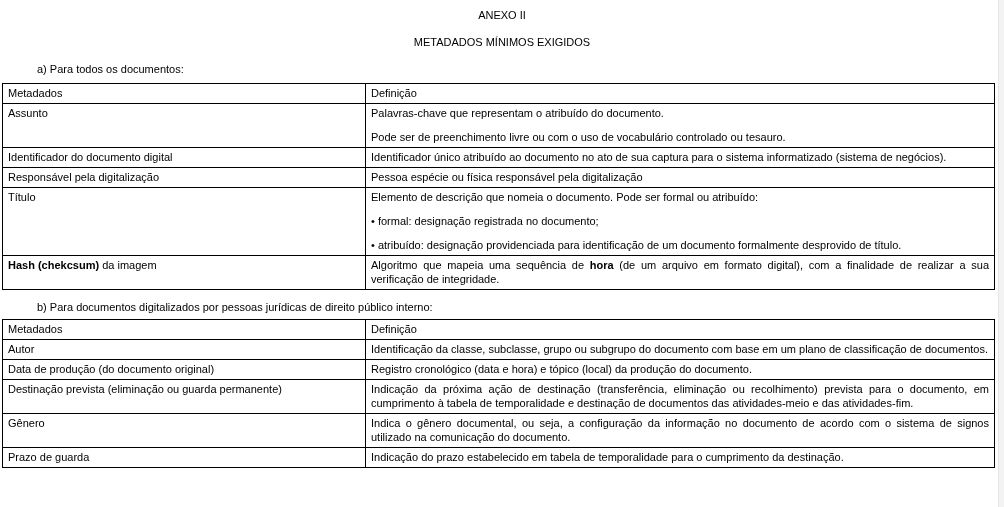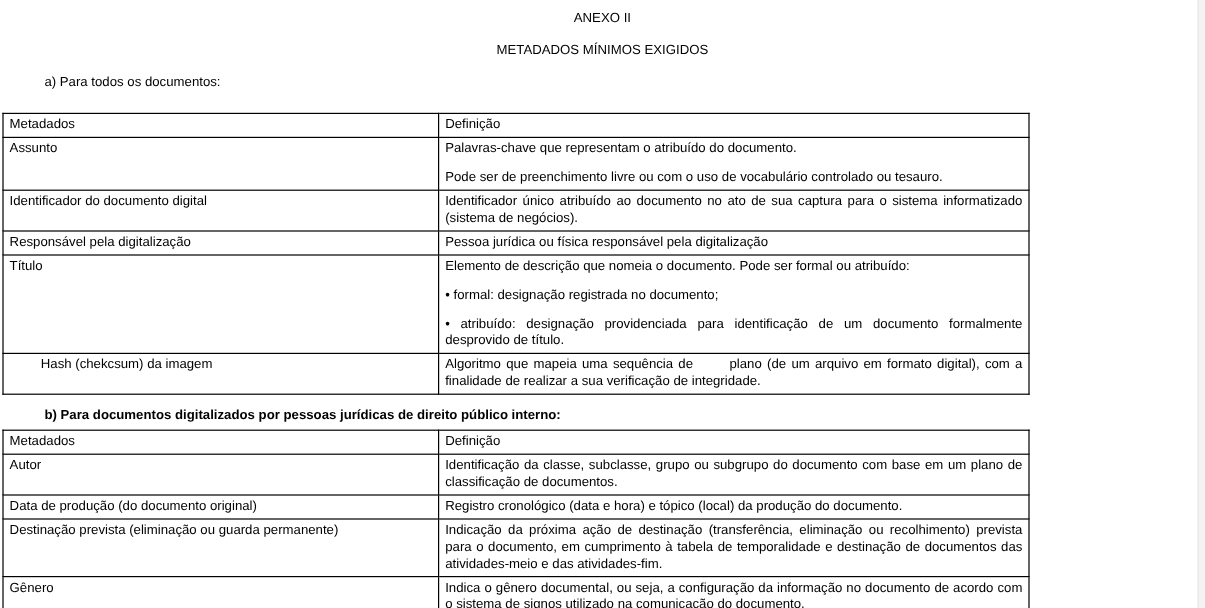--- a/index.html
+++ b/index.html
@@ -18,39 +18,39 @@
     line-height: 14px;
   }
   h1, h2 {
     font-size: 11px;
     font-weight: normal;
     text-align: center;
     margin: 3px;
   }
   h1 { margin-top: 8px; }
   h2 { margin-top: 13px; }
-  .intro  { margin: 13px 0 18px 37px; }
-  .intro-b { margin: 10px 0 5px 37px; font-weight: bold; }
+  .intro  { margin: 13px 0 7px 37px; }
+  .intro-b { margin: 10px 0 5px 37px; }
   table {
     border-collapse: collapse;
     table-layout: fixed;
-    width: 856px;
+    width: 993px;
     margin-left: 2px;
   }
   col.col-meta { width: 363px; }
   td {
     border: 1px solid #000000;
     padding: 2px 5px 3px 5px;
     vertical-align: top;
     overflow: hidden;
   }
   td.def { text-align: justify; }
   td p { margin: 0 0 10px 0; }
   td p:last-child { margin-bottom: 0; }
-  .b { font-weight: normal; margin-left: 26px; }
+  .b { font-weight: bold; }
   .scrollbar {
     position: absolute;
     top: 0;
     right: 0;
     width: 5px;
     height: 507px;
     background: #f3f3f3;
     border-left: 1px solid #e6e6e6;
   }
 </style>
@@ -78,33 +78,33 @@
         <p>Palavras-chave que representam o atribuído do documento.</p>
         <p>Pode ser de preenchimento livre ou com o uso de vocabulário controlado ou tesauro.</p>
       </td>
     </tr>
     <tr>
       <td>Identificador do documento digital</td>
       <td class="def">Identificador único atribuído ao documento no ato de sua captura para o sistema informatizado (sistema de negócios).</td>
     </tr>
     <tr>
       <td>Responsável pela digitalização</td>
-      <td class="def">Pessoa jurídica ou física responsável pela digitalização</td>
+      <td class="def">Pessoa espécie ou física responsável pela digitalização</td>
     </tr>
     <tr>
       <td>Título</td>
       <td class="def">
         <p>Elemento de descrição que nomeia o documento. Pode ser formal ou atribuído:</p>
         <p>• formal: designação registrada no documento;</p>
         <p>• atribuído: designação providenciada para identificação de um documento formalmente desprovido de título.</p>
       </td>
     </tr>
     <tr>
       <td><span class="b">Hash (chekcsum)</span><span> da imagem</span></td>
-      <td class="def"><span>Algoritmo que mapeia uma sequência de </span><span class="b">plano</span><span> (de um arquivo em formato digital), com a finalidade de realizar a sua verificação de integridade.</span></td>
+      <td class="def"><span>Algoritmo que mapeia uma sequência de </span><span class="b">hora</span><span> (de um arquivo em formato digital), com a finalidade de realizar a sua verificação de integridade.</span></td>
     </tr>
   </tbody>
 </table>
 
 <p class="intro-b">b) Para documentos digitalizados por pessoas jurídicas de direito público interno:</p>
 
 <table>
   <colgroup>
       <col class="col-meta">
       <col>

